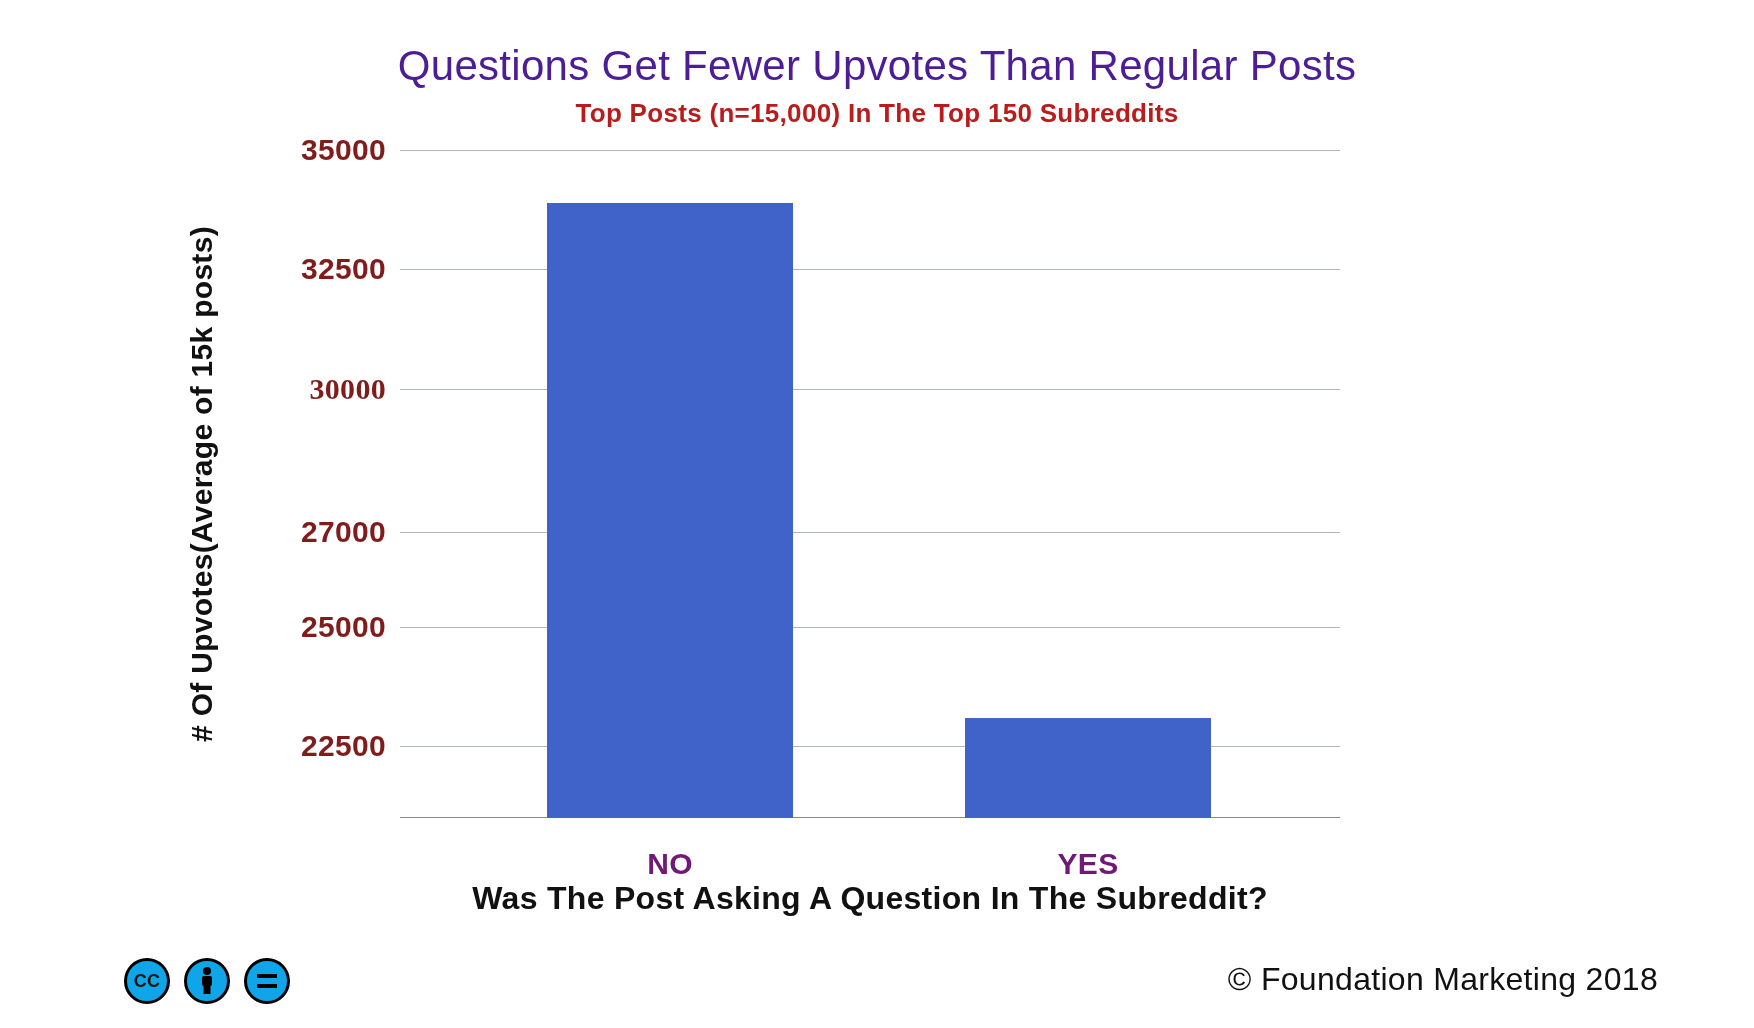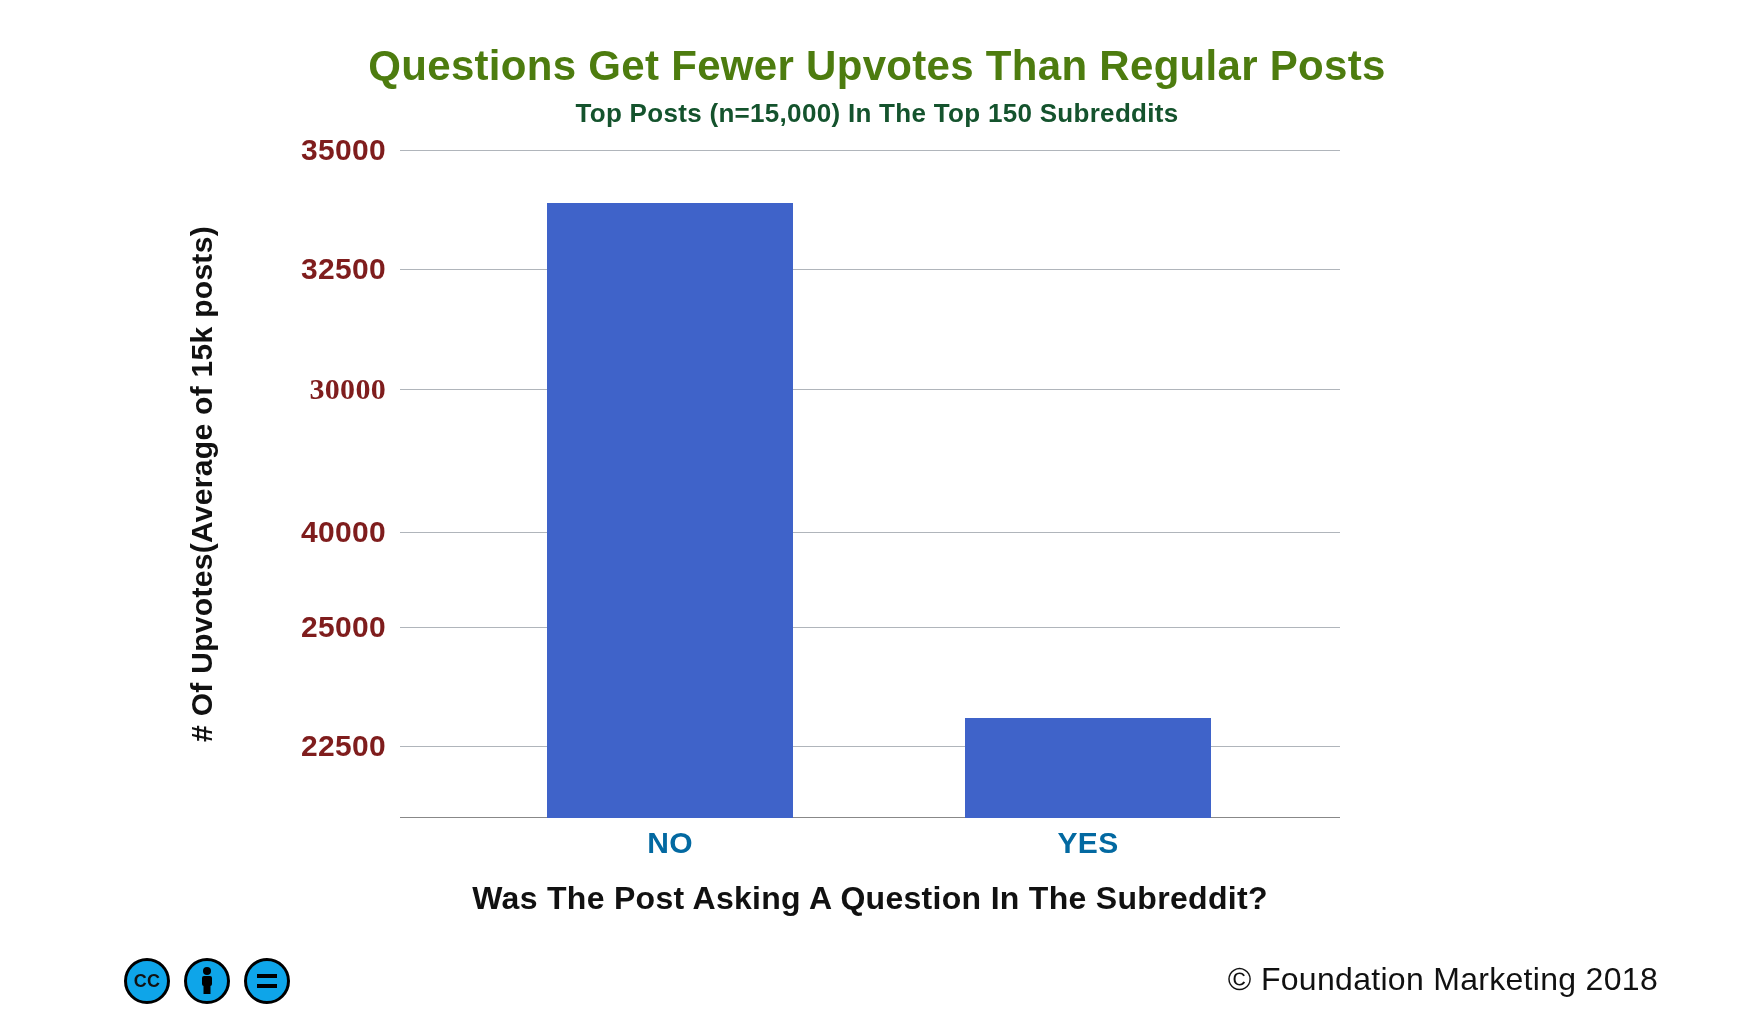--- a/index.html
+++ b/index.html
@@ -18,31 +18,31 @@
     width: 1754px;
     height: 1028px;
     box-sizing: border-box;
   }
   .title {
     position: absolute;
     left: 0; right: 0;
     top: 42px;
     text-align: center;
     font-size: 42px;
-    font-weight: 700;
-    color: #4d7c0f;
+    font-weight: 400;
+    color: #4c1d95;
   }
   .subtitle {
     position: absolute;
     left: 0; right: 0;
     top: 98px;
     text-align: center;
     font-size: 26px;
     font-weight: 600;
-    color: #14532d;
+    color: #b91c1c;
   }
 
   
   .plot {
     position: absolute;
     left: 400px;
     top: 150px;
     width: 940px;   
     height: 668px;  
   }
@@ -71,24 +71,24 @@
     margin-right: 14px;
     transform: translateY(-50%);
     font-size: 30px;
     font-weight: 700;
     color: #7f1d1d;
     white-space: nowrap;
   }
   .cat-label {
     position: absolute;
     top: 100%;
-    margin-top: 8px;
+    margin-top: 29px;
     font-size: 30px;
     font-weight: 700;
-    color: #0369a1;
+    color: #701a75;
     text-align: center;
     transform: translateX(-50%);
   }
   .ylabel {
     position: absolute;
     left: 202px;
     top: 484px;
     transform: translate(-50%, -50%) rotate(-90deg);
     font-size: 30px;
     font-weight: 700;
@@ -145,21 +145,21 @@
 
   <div class="ylabel"># Of Upvotes(Average of 15k posts)</div>
 
   <div class="plot" id="plot">
     <div class="axis-line x-axis"></div>
   <div class="gridline" style="top: 596.429px;"></div>
       <div class="tick-label" style="top: 596.429px;">22500</div>
       <div class="gridline" style="top: 477.143px;"></div>
       <div class="tick-label" style="top: 477.143px;">25000</div>
       <div class="gridline" style="top: 381.714px;"></div>
-      <div class="tick-label" style="top: 381.714px;">40000</div>
+      <div class="tick-label" style="top: 381.714px;">27000</div>
       <div class="gridline" style="top: 238.571px;"></div>
       <div class="tick-label" style="top: 238.571px; font-family: Liberation Serif, serif;">30000</div>
       <div class="gridline" style="top: 119.286px;"></div>
       <div class="tick-label" style="top: 119.286px;">32500</div>
       <div class="gridline" style="top: 0px;"></div>
       <div class="tick-label" style="top: 0px;">35000</div>
       <div class="bar" style="left: 147px; width: 246px; height: 615.514px; background: rgb(63, 99, 201);"></div>
       <div class="cat-label" style="left: 270px;">NO</div>
       <div class="bar" style="left: 565px; width: 246px; height: 100.2px; background: rgb(63, 99, 201);"></div>
       <div class="cat-label" style="left: 688px;">YES</div>

